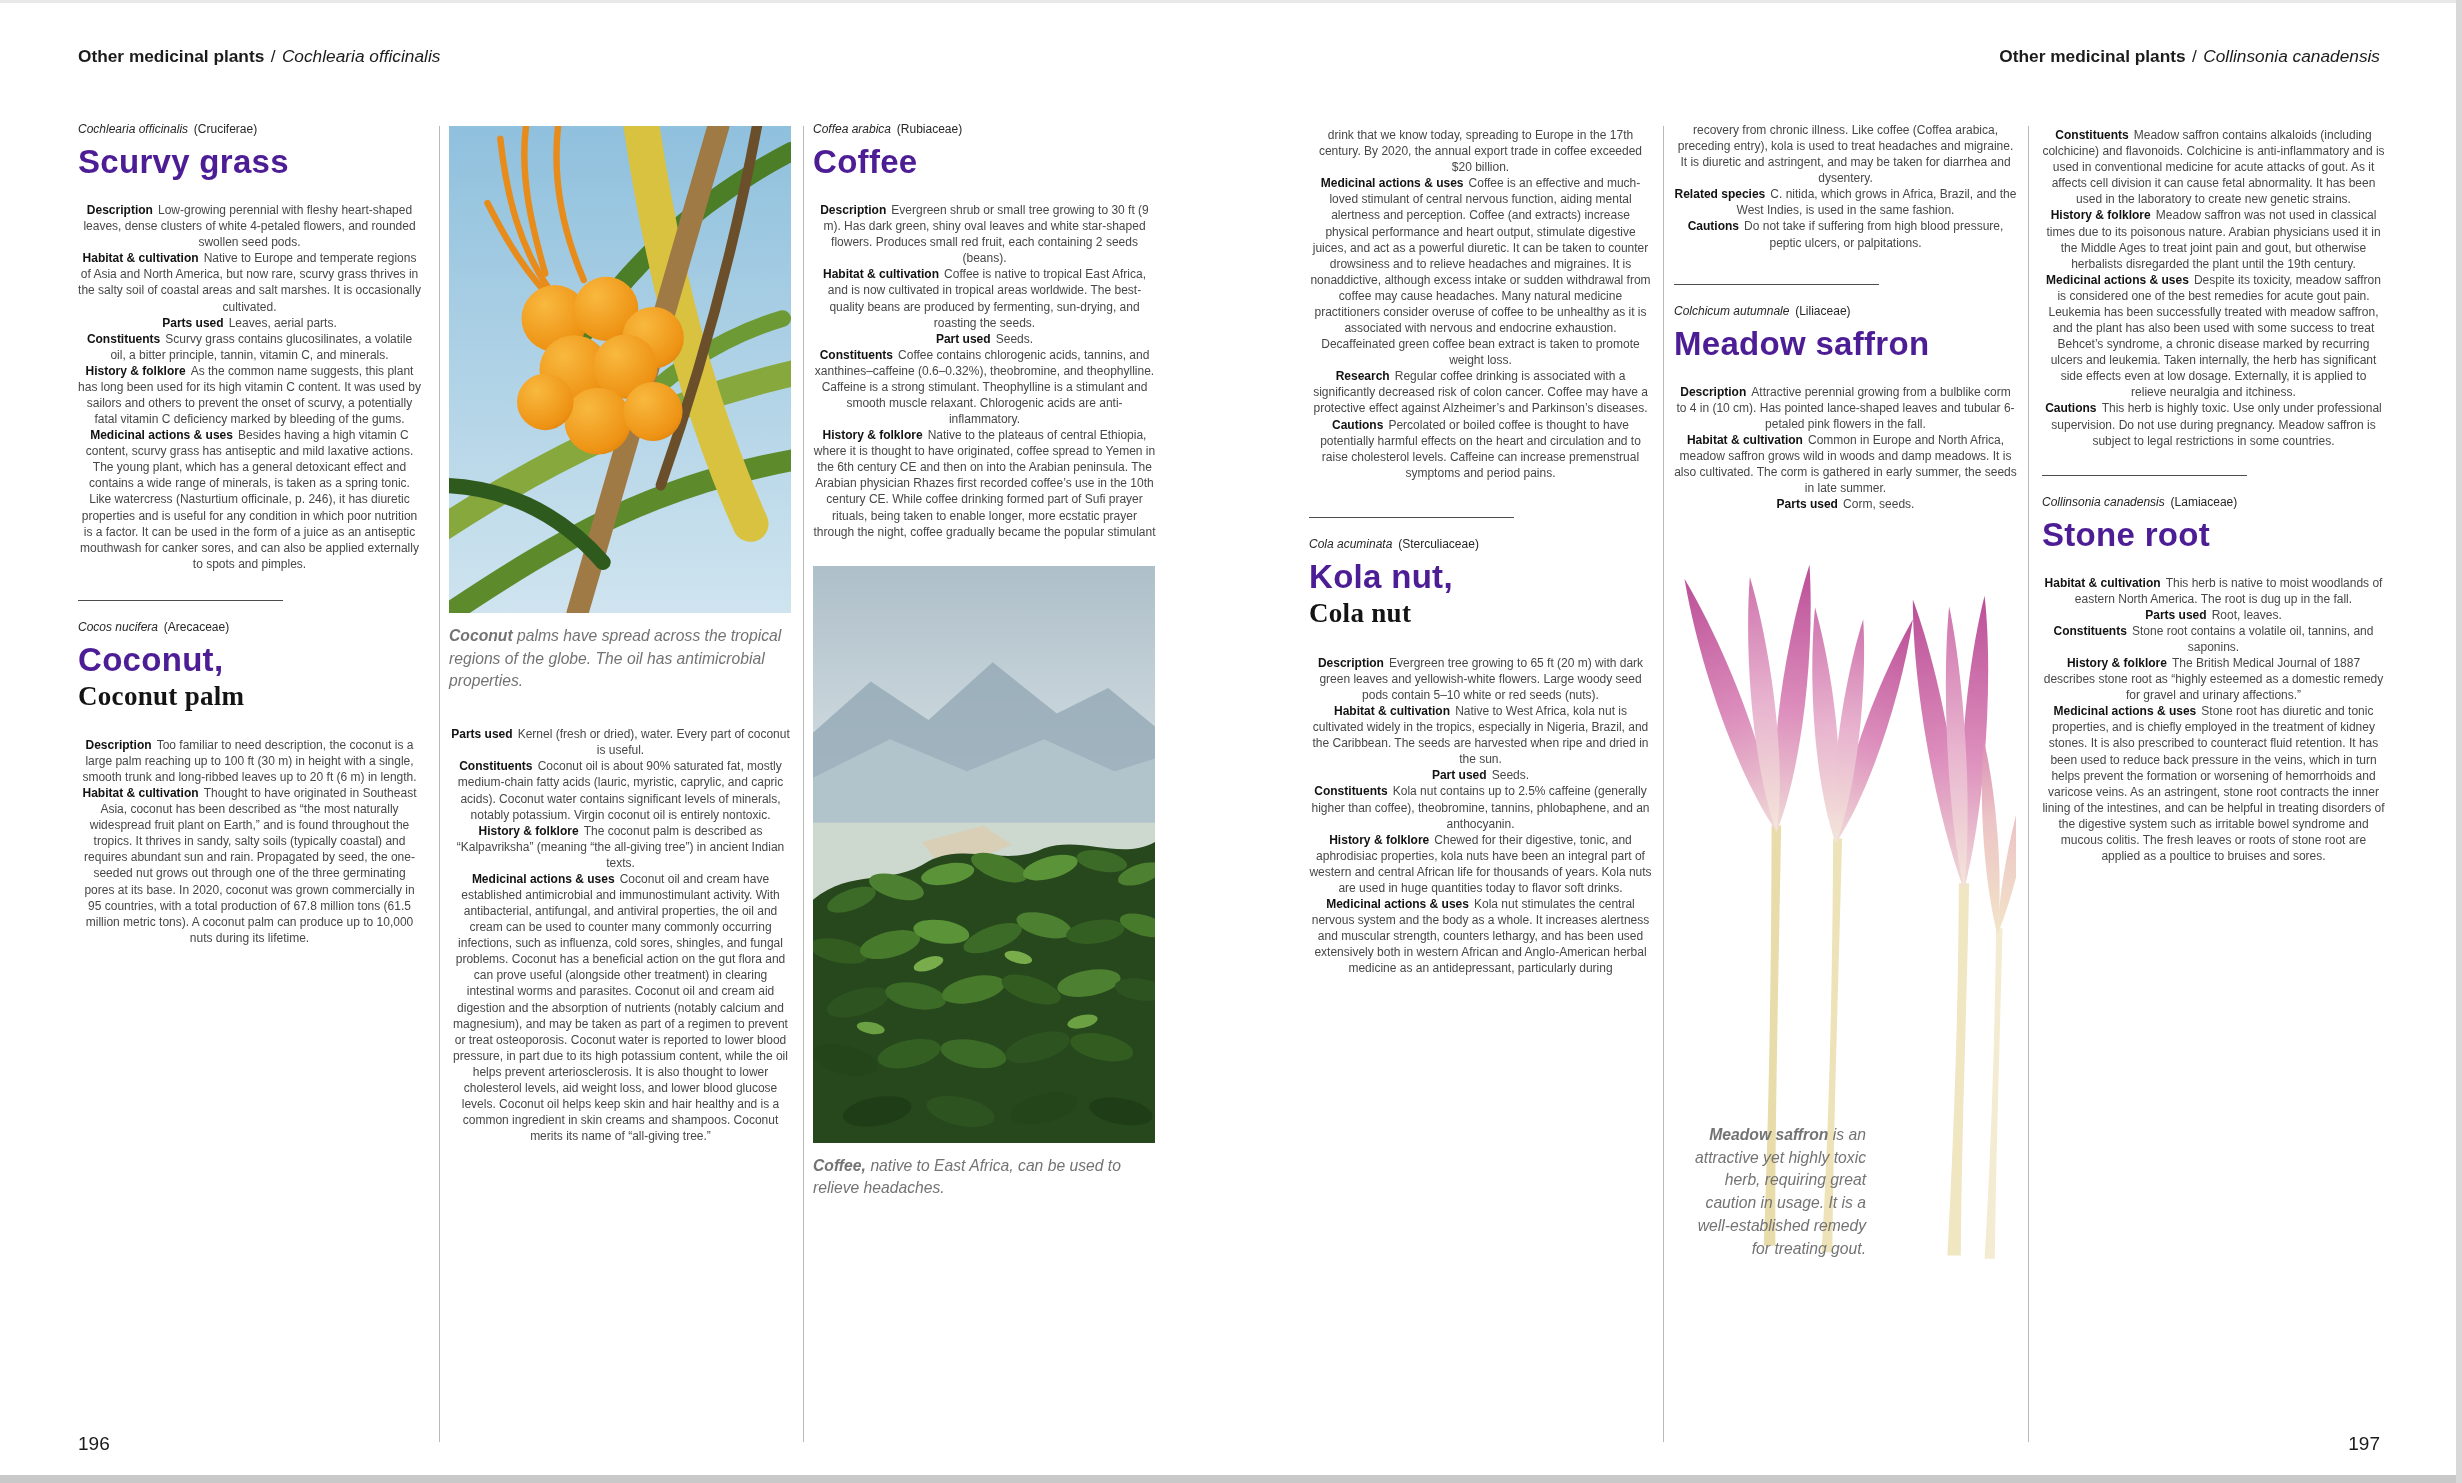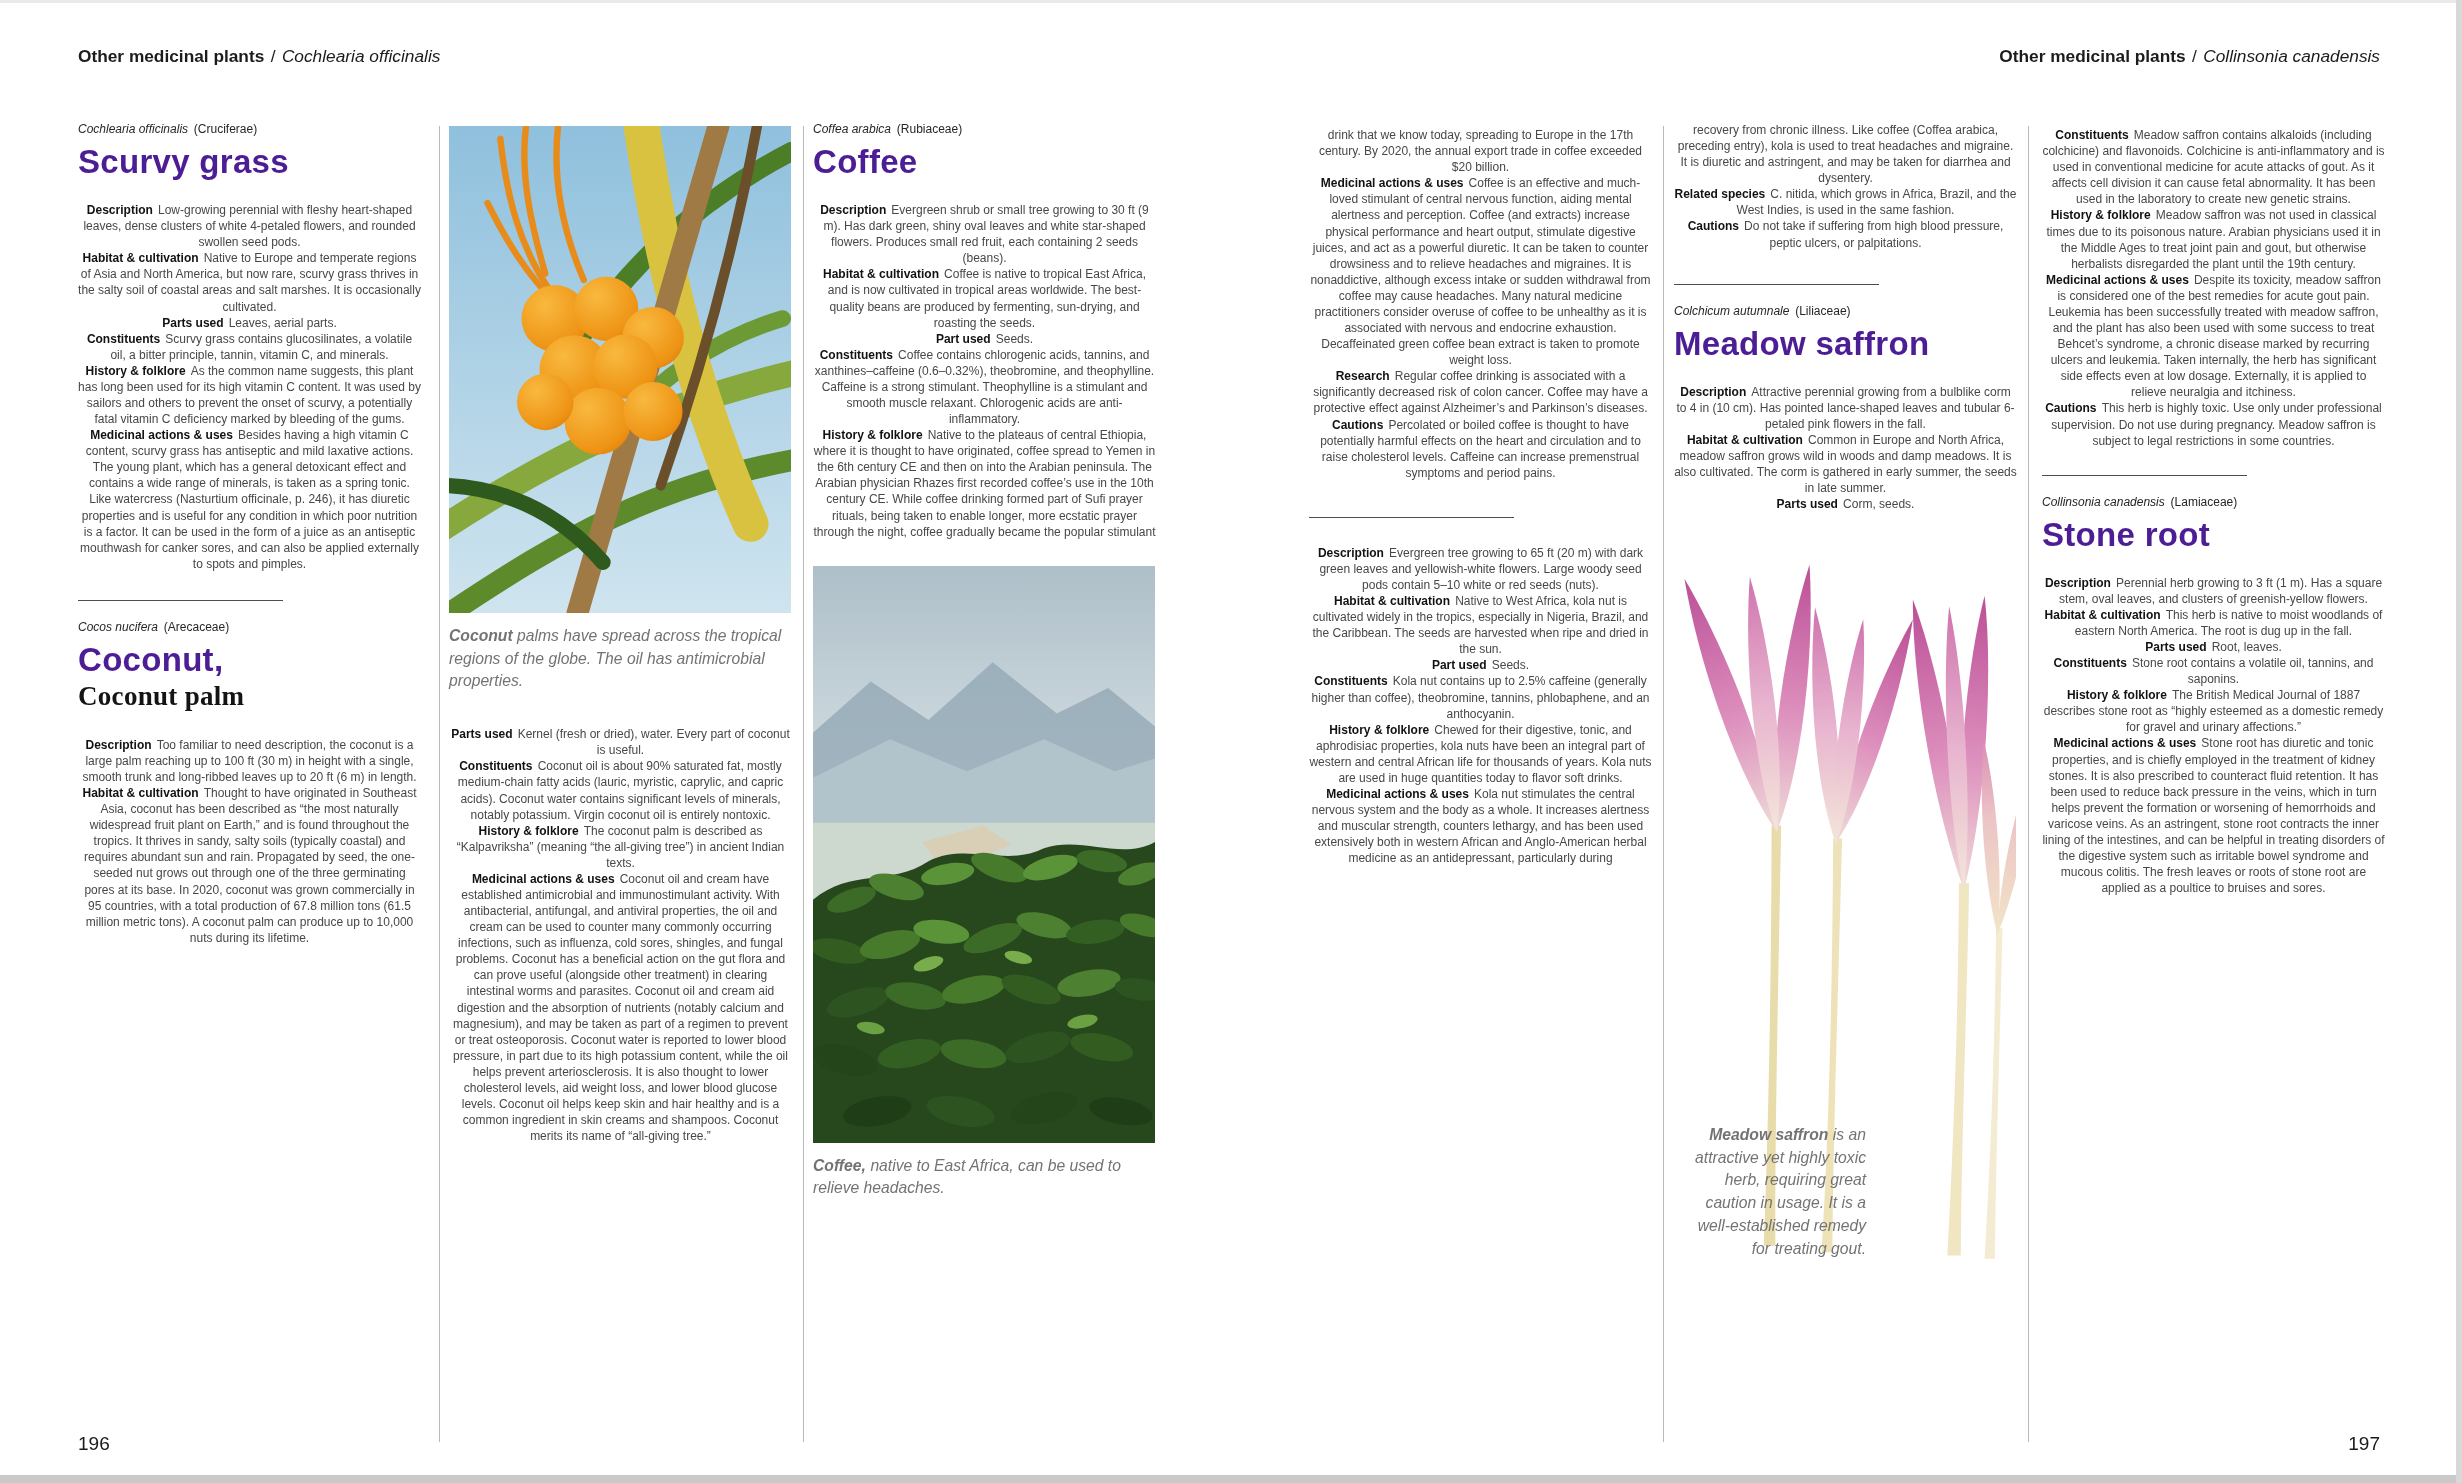--- a/index.html
+++ b/index.html
@@ -226,20 +226,27 @@
 
 <section class="col" style="left:1309px">
   <div class="body-block" style="margin-top:5.1px">
     <p class="bp"><span class="bp-text">drink that we know today, spreading to Europe in the 17th century. By 2020, the annual export trade in coffee exceeded $20 billion.</span></p>
     <p class="bp"><b class="bp-label">Medicinal actions &amp; uses</b><span class="bp-text">Coffee is an effective and much-loved stimulant of central nervous function, aiding mental alertness and perception. Coffee (and extracts) increase physical performance and heart output, stimulate digestive juices, and act as a powerful diuretic. It can be taken to counter drowsiness and to relieve headaches and migraines. It is nonaddictive, although excess intake or sudden withdrawal from coffee may cause headaches. Many natural medicine practitioners consider overuse of coffee to be unhealthy as it is associated with nervous and endocrine exhaustion. Decaffeinated green coffee bean extract is taken to promote weight loss.</span></p>
     <p class="bp"><b class="bp-label">Research</b><span class="bp-text">Regular coffee drinking is associated with a significantly decreased risk of colon cancer. Coffee may have a protective effect against Alzheimer’s and Parkinson’s diseases.</span></p>
     <p class="bp"><b class="bp-label">Cautions</b><span class="bp-text">Percolated or boiled coffee is thought to have potentially harmful effects on the heart and circulation and to raise cholesterol levels. Caffeine can increase premenstrual symptoms and period pains.</span></p>
   </div>
 
   <hr class="divider" style="margin-top:36px">
+  <div class="entry-head">
+    <div class="species-line">
+      <span class="sp">Cola acuminata</span><span class="fam">(Sterculiaceae)</span>
+    </div>
+    <h1 class="title">Kola nut,</h1>
+    <h2 class="title-sub">Cola nut</h2>
+  </div>
 
   <div class="body-block" style="margin-top:27px">
     <p class="bp"><b class="bp-label">Description</b><span class="bp-text">Evergreen tree growing to 65 ft (20 m) with dark green leaves and yellowish-white flowers. Large woody seed pods contain 5–10 white or red seeds (nuts).</span></p>
     <p class="bp"><b class="bp-label">Habitat &amp; cultivation</b><span class="bp-text">Native to West Africa, kola nut is cultivated widely in the tropics, especially in Nigeria, Brazil, and the Caribbean. The seeds are harvested when ripe and dried in the sun.</span></p>
     <p class="bp"><b class="bp-label">Part used</b><span class="bp-text">Seeds.</span></p>
     <p class="bp"><b class="bp-label">Constituents</b><span class="bp-text">Kola nut contains up to 2.5% caffeine (generally higher than coffee), theobromine, tannins, phlobaphene, and an anthocyanin.</span></p>
     <p class="bp"><b class="bp-label">History &amp; folklore</b><span class="bp-text">Chewed for their digestive, tonic, and aphrodisiac properties, kola nuts have been an integral part of western and central African life for thousands of years. Kola nuts are used in huge quantities today to flavor soft drinks.</span></p>
     <p class="bp"><b class="bp-label">Medicinal actions &amp; uses</b><span class="bp-text">Kola nut stimulates the central nervous system and the body as a whole. It increases alertness and muscular strength, counters lethargy, and has been used extensively both in western African and Anglo-American herbal medicine as an antidepressant, particularly during</span></p>
   </div>
 </section>
@@ -325,21 +332,20 @@
 
   <hr class="divider" style="margin-top:26px">
   <div class="entry-head">
     <div class="species-line">
       <span class="sp">Collinsonia canadensis</span><span class="fam">(Lamiaceae)</span>
     </div>
     <h1 class="title">Stone root</h1>
   </div>
 
   <div class="body-block">
-    <p class="bp"><b class="bp-label">Description</b><span class="bp-text">Perennial herb growing to 3 ft (1 m). Has a square stem, oval leaves, and clusters of greenish-yellow flowers.</span></p>
     <p class="bp"><b class="bp-label">Habitat &amp; cultivation</b><span class="bp-text">This herb is native to moist woodlands of eastern North America. The root is dug up in the fall.</span></p>
     <p class="bp"><b class="bp-label">Parts used</b><span class="bp-text">Root, leaves.</span></p>
     <p class="bp"><b class="bp-label">Constituents</b><span class="bp-text">Stone root contains a volatile oil, tannins, and saponins.</span></p>
     <p class="bp"><b class="bp-label">History &amp; folklore</b><span class="bp-text">The British Medical Journal of 1887 describes stone root as “highly esteemed as a domestic remedy for gravel and urinary affections.”</span></p>
     <p class="bp"><b class="bp-label">Medicinal actions &amp; uses</b><span class="bp-text">Stone root has diuretic and tonic properties, and is chiefly employed in the treatment of kidney stones. It is also prescribed to counteract fluid retention. It has been used to reduce back pressure in the veins, which in turn helps prevent the formation or worsening of hemorrhoids and varicose veins. As an astringent, stone root contracts the inner lining of the intestines, and can be helpful in treating disorders of the digestive system such as irritable bowel syndrome and mucous colitis. The fresh leaves or roots of stone root are applied as a poultice to bruises and sores.</span></p>
   </div>
 </section>
 
 <div class="pageno pageno-left">196</div>
 <div class="pageno pageno-right">197</div>

